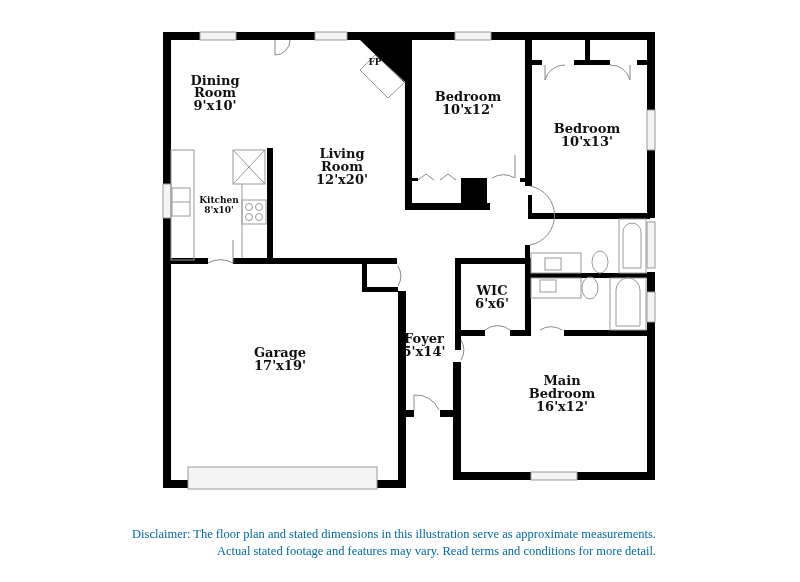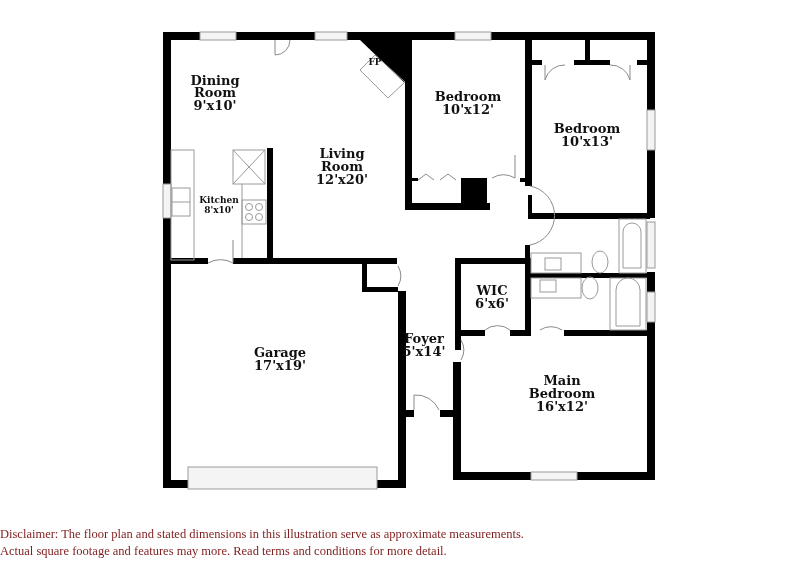--- a/index.html
+++ b/index.html
@@ -3,21 +3,21 @@
 <meta charset="utf-8">
 <style>
   html, body { margin:0; padding:0; background:#ffffff; }
   body { width:800px; height:582px; position:relative; overflow:hidden; font-family:"DejaVu Serif", "Liberation Serif", serif; }
   #plan { position:absolute; left:0; top:0; width:800px; height:582px; }
   .lbl { font-family:"DejaVu Serif", "Liberation Serif", serif; font-weight:bold; fill:#111; text-anchor:middle; }
   .wall { fill:#000; }
   .fix { fill:none; stroke:#9a9a9a; stroke-width:1; }
   .win { fill:#f4f4f4; stroke:#9a9a9a; stroke-width:1; }
   .door { fill:none; stroke:#8a8a8a; stroke-width:1; }
-  .disclaimer { position:absolute; left:0; width:656px; text-align:left; font-family:"Liberation Serif", "DejaVu Serif", serif; font-size:12.5px; color:#7f1d1d; line-height:17px; }
+  .disclaimer { position:absolute; left:0; width:656px; text-align:right; font-family:"Liberation Serif", "DejaVu Serif", serif; font-size:12.5px; color:#0369a1; line-height:17px; }
 </style>
 </head>
 <body>
 
 <svg id="plan" viewBox="0 0 800 582" xmlns="http://www.w3.org/2000/svg">
 
   <g>
 
     <rect class="wall" x="163" y="32" width="492" height="8"></rect>
 
@@ -193,13 +193,13 @@
     </g>
     <g>
       <text class="lbl" x="562" y="385" font-size="13">Main</text>
       <text class="lbl" x="562" y="398" font-size="13">Bedroom</text>
       <text class="lbl" x="562" y="411" font-size="13">16'x12'</text>
     </g>
   </g>
 </svg>
 
 <div class="disclaimer" style="top:526px;">Disclaimer: The floor plan and stated dimensions in this illustration serve as approximate measurements.</div>
-<div class="disclaimer" style="top:543px;">Actual square footage and features may more. Read terms and conditions for more detail.</div>
+<div class="disclaimer" style="top:543px;">Actual stated footage and features may vary. Read terms and conditions for more detail.</div>
 
 </body></html>

